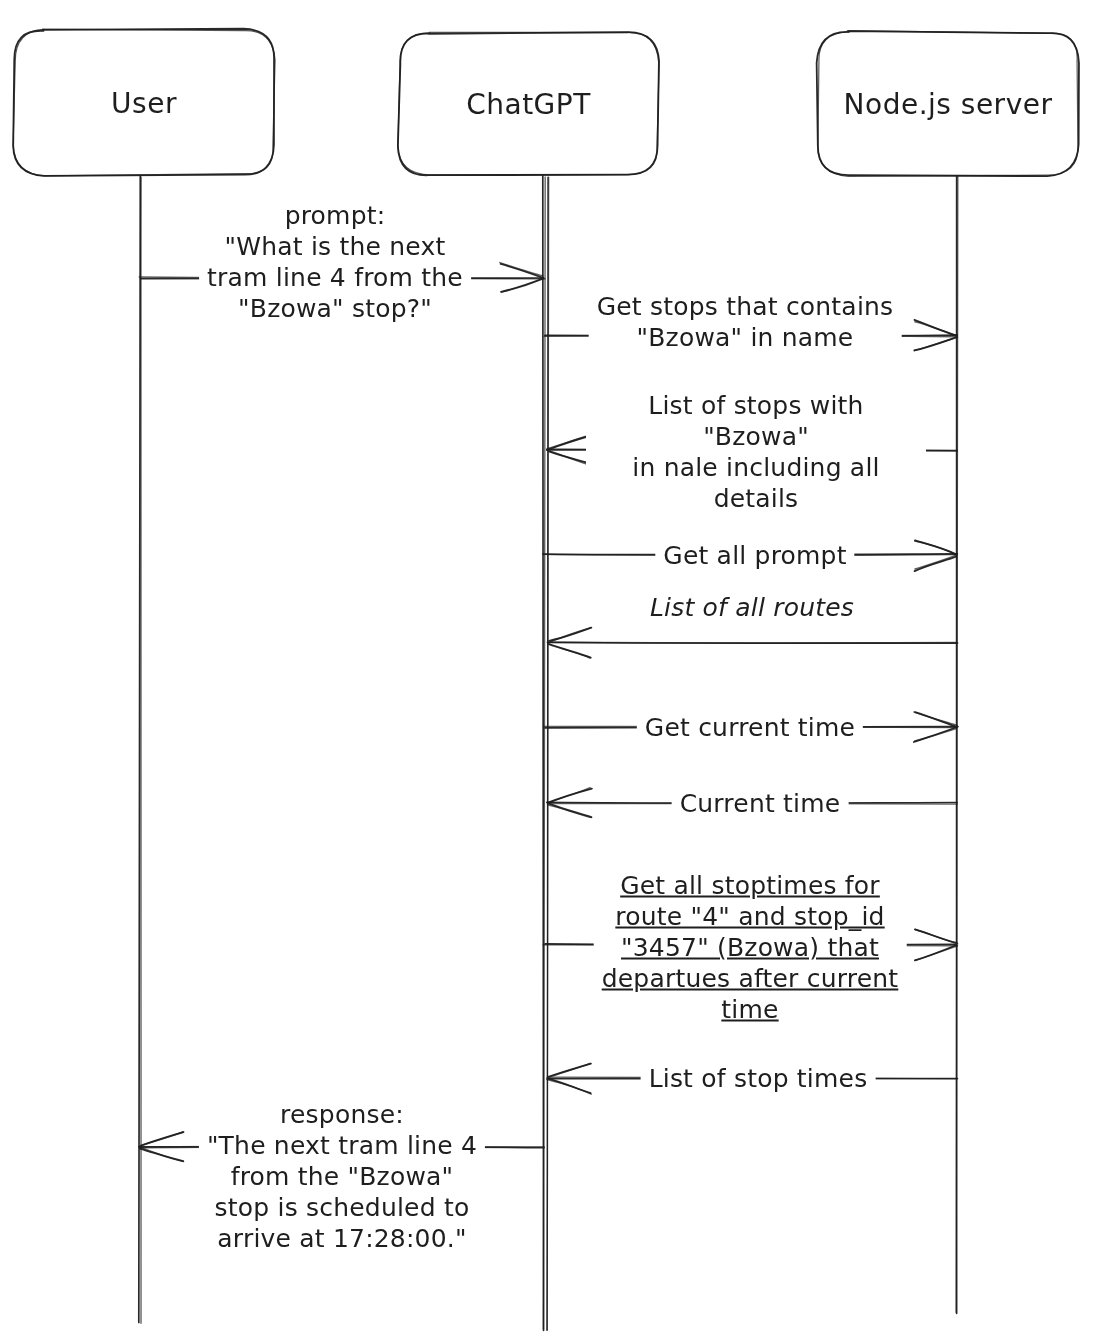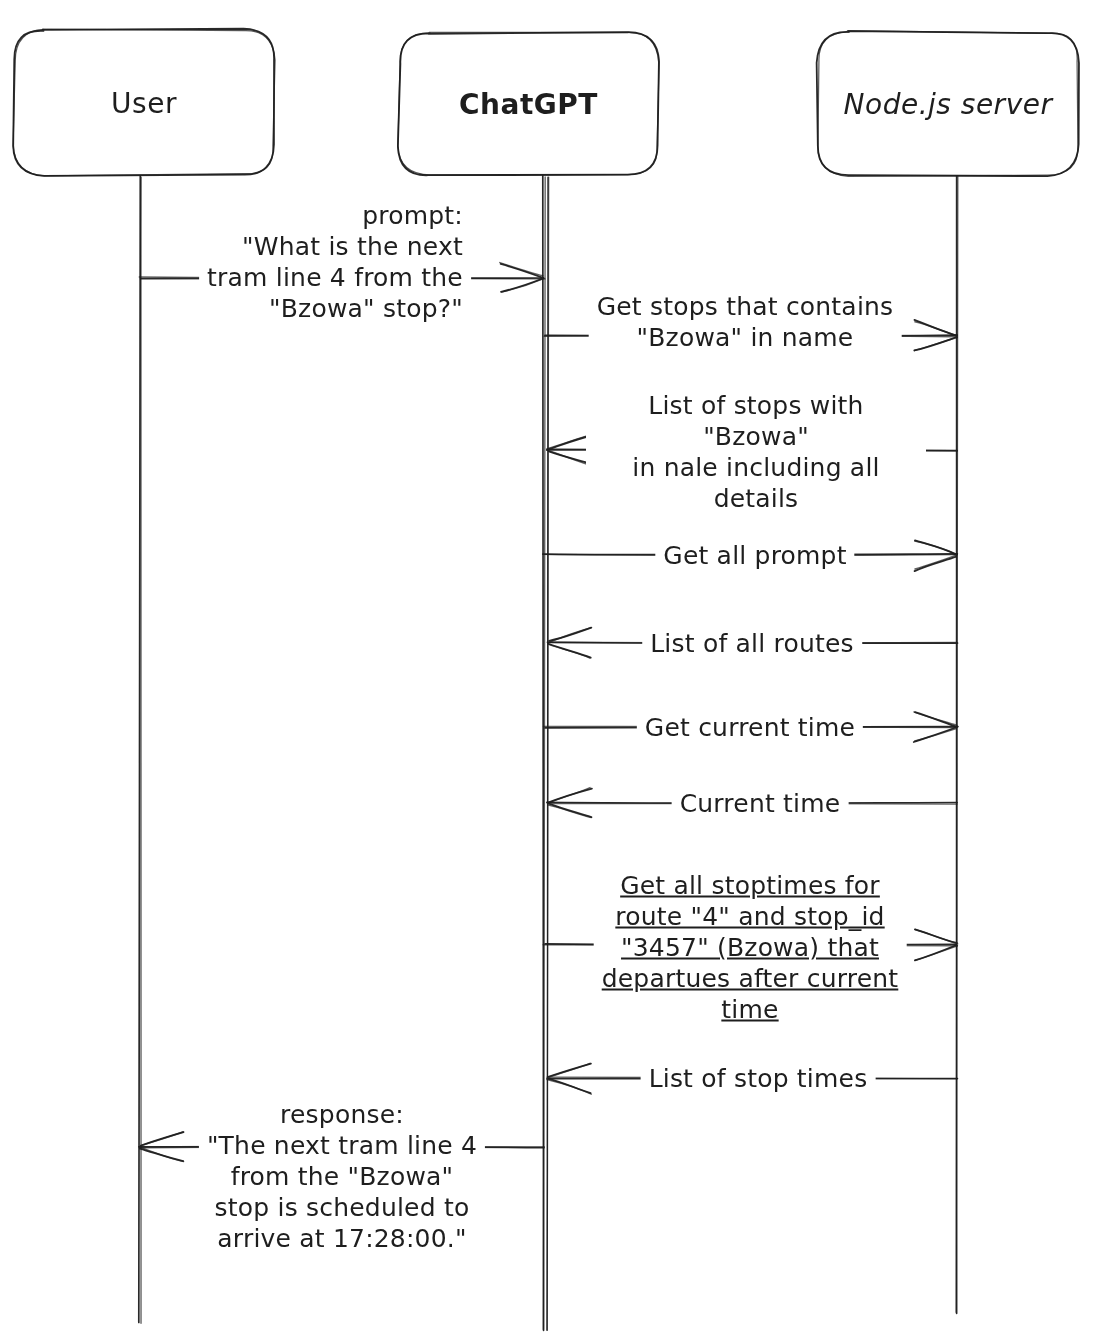--- a/index.html
+++ b/index.html
@@ -140,32 +140,32 @@
         <path d="M543.8843738557232 1147.6713931405318 C 408.6378462511912 1145.9486104369855, 275.16228108286344 1146.391493018992, 139.2231701986972 1146.821529504015" class="sk" stroke="#1e1e1e" stroke-width="1.7" stroke-opacity="0.95"></path>
         <path d="M544.4463739782788 1146.8074529313517 C 408.39475056143857 1147.4393527642076, 274.0685747032684 1146.068371164551, 139.714162611642 1147.7310138670407" class="sk" stroke="#1e1e1e" stroke-width="1.36" stroke-opacity="0.7"></path>
         <path d="M183.55006335198416 1132.1147567978662 C 167.78416840585453 1136.5183971971205, 153.56835866901173 1141.2041500798134, 140.81705809292245 1145.495367747869" class="sk" stroke="#1e1e1e" stroke-width="1.8" stroke-opacity="0.95"></path>
         <path d="M183.24573843509225 1131.7258785956194 C 169.50822324202156 1137.5080286566983, 154.30429979257175 1140.5666137534658, 139.34402116823196 1146.5637744747864" class="sk" stroke="#1e1e1e" stroke-width="1.4400000000000002" stroke-opacity="0.7"></path>
         <path d="M183.15759773652888 1161.1451578410088 C 167.73450049981528 1157.6165670622838, 155.44261580415812 1153.1771538189817, 139.75756895773 1148.6614725680377" class="sk" stroke="#1e1e1e" stroke-width="1.8" stroke-opacity="0.95"></path>
         <path d="M183.56945100918853 1161.563111431507 C 167.4804960044786 1158.163013938766, 154.77526884242363 1152.2767679470328, 138.9722191133407 1146.8866379172014" class="sk" stroke="#1e1e1e" stroke-width="1.4400000000000002" stroke-opacity="0.7"></path>
       </g>
     </svg>
   <div id="labels">
       <div class="actor-label" style="left: 144px; top: 102.5px;">User</div>
-      <div class="actor-label" style="left: 528.5px; top: 104px; font-weight: bold;">ChatGPT</div>
-      <div class="actor-label" style="left: 948px; top: 103.5px; font-style: italic;">Node.js server</div>
-      <div class="msg-label" style="left: 335px; top: 262px; text-align: right;">prompt:
+      <div class="actor-label" style="left: 528.5px; top: 104px;">ChatGPT</div>
+      <div class="actor-label" style="left: 948px; top: 103.5px;">Node.js server</div>
+      <div class="msg-label" style="left: 335px; top: 262px;">prompt:
 "What is the next
 tram line 4 from the
 "Bzowa" stop?"</div>
       <div class="msg-label" style="left: 745px; top: 322px;">Get stops that contains
 "Bzowa" in name</div>
       <div class="msg-label" style="left: 756px; top: 452px;">List of stops with "Bzowa"
 in nale including all details</div>
       <div class="msg-label" style="left: 755px; top: 555px;">Get all prompt</div>
-      <div class="msg-label" style="left: 752px; top: 643px;">List of all routes</div>
+      <div class="msg-label" style="left: 752px; top: 607px; font-style: italic;">List of all routes</div>
       <div class="msg-label" style="left: 750px; top: 727px;">Get current time</div>
       <div class="msg-label" style="left: 760px; top: 803px; text-align: center;">Current time</div>
       <div class="msg-label" style="left: 750px; top: 947px; text-decoration: underline;">Get all stoptimes for
 route "4" and stop_id
 "3457" (Bzowa) that
 departues after current
 time</div>
       <div class="msg-label" style="left: 758px; top: 1078px;">List of stop times</div>
       <div class="msg-label" style="left: 342px; top: 1148px; margin-top: 28px;">response:
 "The next tram line 4

